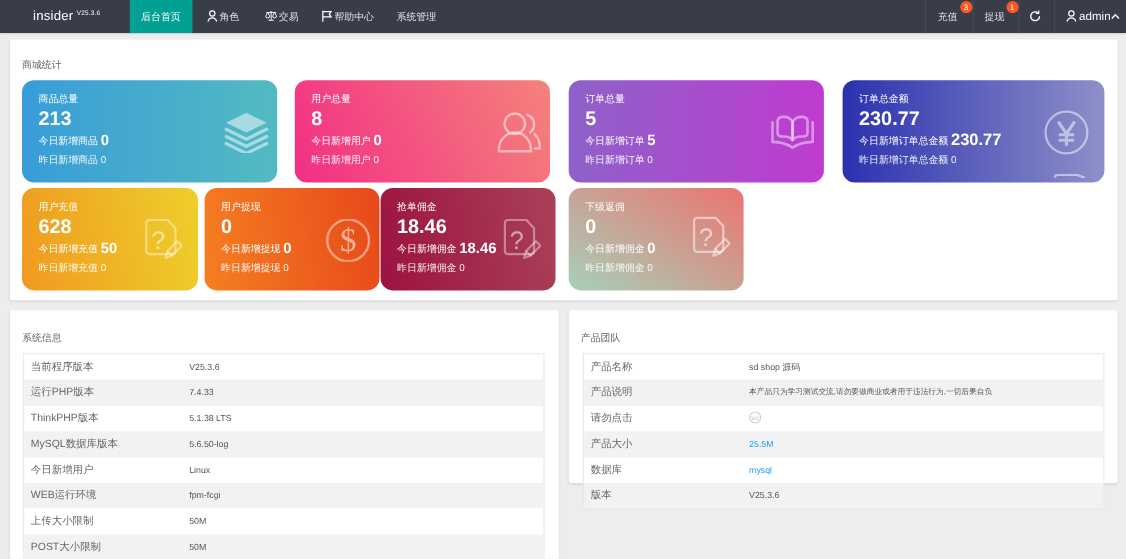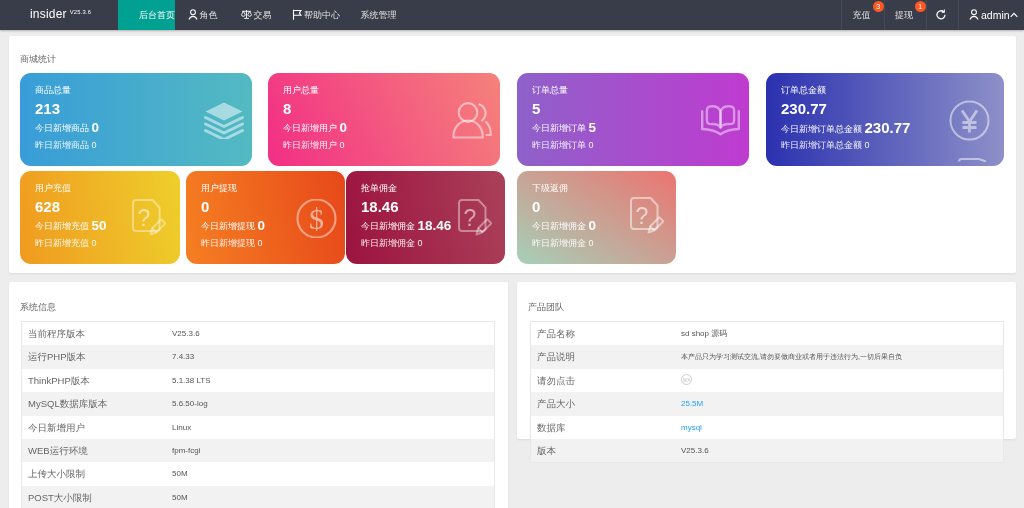--- a/index.html
+++ b/index.html
@@ -3,38 +3,38 @@
 <meta charset="utf-8">
 <style>
 *{margin:0;padding:0;box-sizing:border-box}
 html,body{width:1024px;height:508px;overflow:hidden;background:#ededed;
   font-family:"Liberation Sans",sans-serif;position:relative}
 
 #nav{position:absolute;left:0;top:0;width:1024px;height:30px;background:#393d49;
   box-shadow:0 1px 2px rgba(0,0,0,.25)}
 #logo{position:absolute;left:30px;top:7px;color:#fff;font-size:12px;letter-spacing:.2px}
 #logo sup{font-size:5.8px;vertical-align:4.4px;margin-left:3px;line-height:1}
-.tab{position:absolute;top:0;height:30px;line-height:30px;color:#fff;font-size:9px;text-align:right}
+.tab{position:absolute;top:0;height:30px;line-height:30px;color:#fff;font-size:9px;text-align:center}
 #tab0{left:117.5px;width:57.5px;background:#00a092}
 .mi{position:absolute;top:0;height:30px;line-height:30px;color:rgba(255,255,255,.85);font-size:9px}
 .mi svg{vertical-align:-2px;margin-right:2px}
 .sep{position:absolute;top:0;width:1px;height:30px;background:rgba(255,255,255,.07)}
 .badge{position:absolute;width:11px;height:11px;border-radius:6px;background:#ff5722;
   color:#fff;font-size:7.5px;line-height:11px;text-align:center;top:1px}
 
 .panel{position:absolute;background:#fff;border-radius:2px;box-shadow:0 1px 2px rgba(0,0,0,.08)}
 #pstats{left:9px;top:35.5px;width:1007px;height:237.5px}
 #pleft{left:9px;top:281.5px;width:499px;height:245px}
 #pright{left:517px;top:281.5px;width:499px;height:157px}
 .ptitle{position:absolute;left:11px;top:17px;font-size:9px;color:#666}
 #pleft .ptitle,#pright .ptitle{top:19px}
 
 .card{position:absolute;height:93px;color:#fff;overflow:hidden;border-radius:11px}
 .card .t{position:absolute;left:15px;top:12px;font-size:9px;line-height:10px;white-space:nowrap}
-.card .n{position:absolute;left:15px;top:27px;font-size:15px;font-weight:bold;line-height:17.5px}
+.card .n{position:absolute;left:15px;top:27px;font-size:18px;font-weight:bold;line-height:17.5px}
 .card .l3{position:absolute;left:15px;top:48px;font-size:9px;height:13px;line-height:13px;white-space:nowrap}
 .card .l3 b{font-size:13.5px;vertical-align:-1px}
 .card .l4{position:absolute;left:15px;top:67px;font-size:9px;line-height:10px;color:rgba(255,255,255,.92);white-space:nowrap}
 .cicon{position:absolute}
 
 #c1{left:11px;top:37.5px;width:232px;background:linear-gradient(90deg,#389dd8,#53bac2)}
 #c2{left:259px;top:37.5px;width:232px;background:linear-gradient(65deg,#f22e85,#f5827b)}
 #c3{left:508px;top:37.5px;width:232px;background:linear-gradient(90deg,#8e61c9,#bf3bd0)}
 #c4{left:757px;top:37.5px;width:238px;background:linear-gradient(90deg,#2b31af,#8d90c8)}
 

